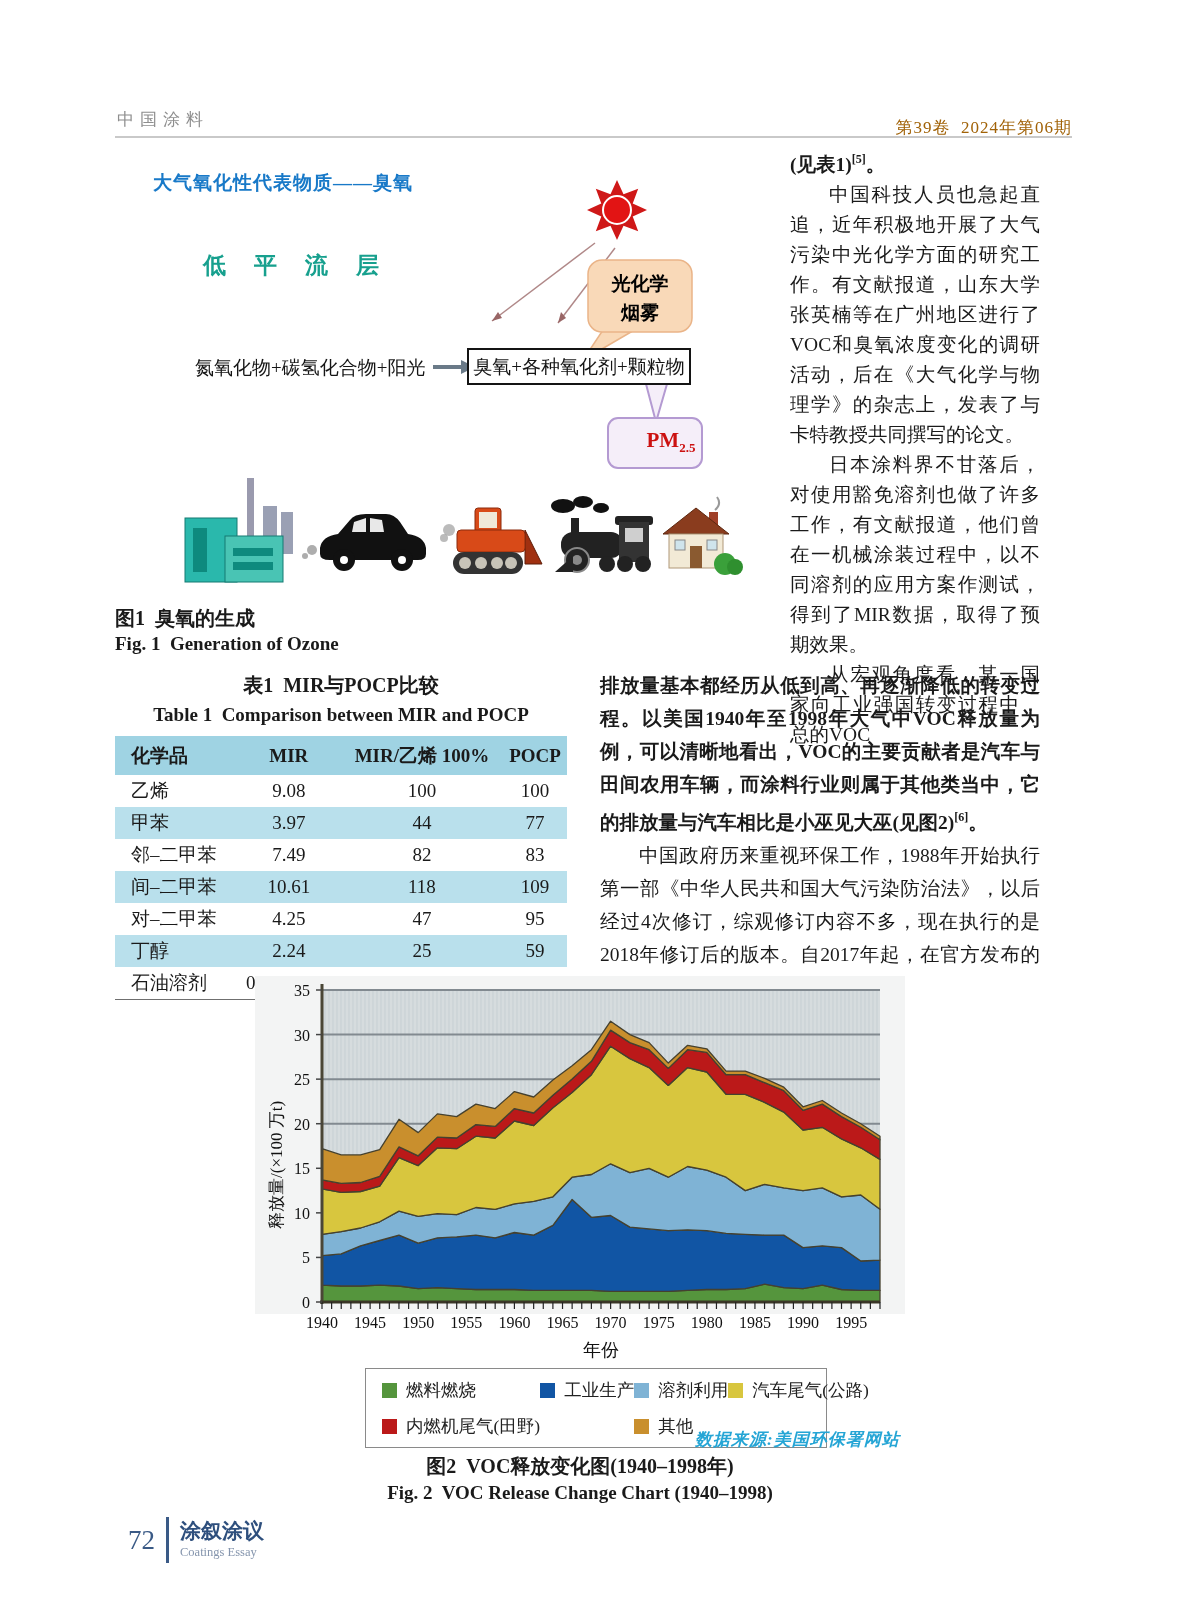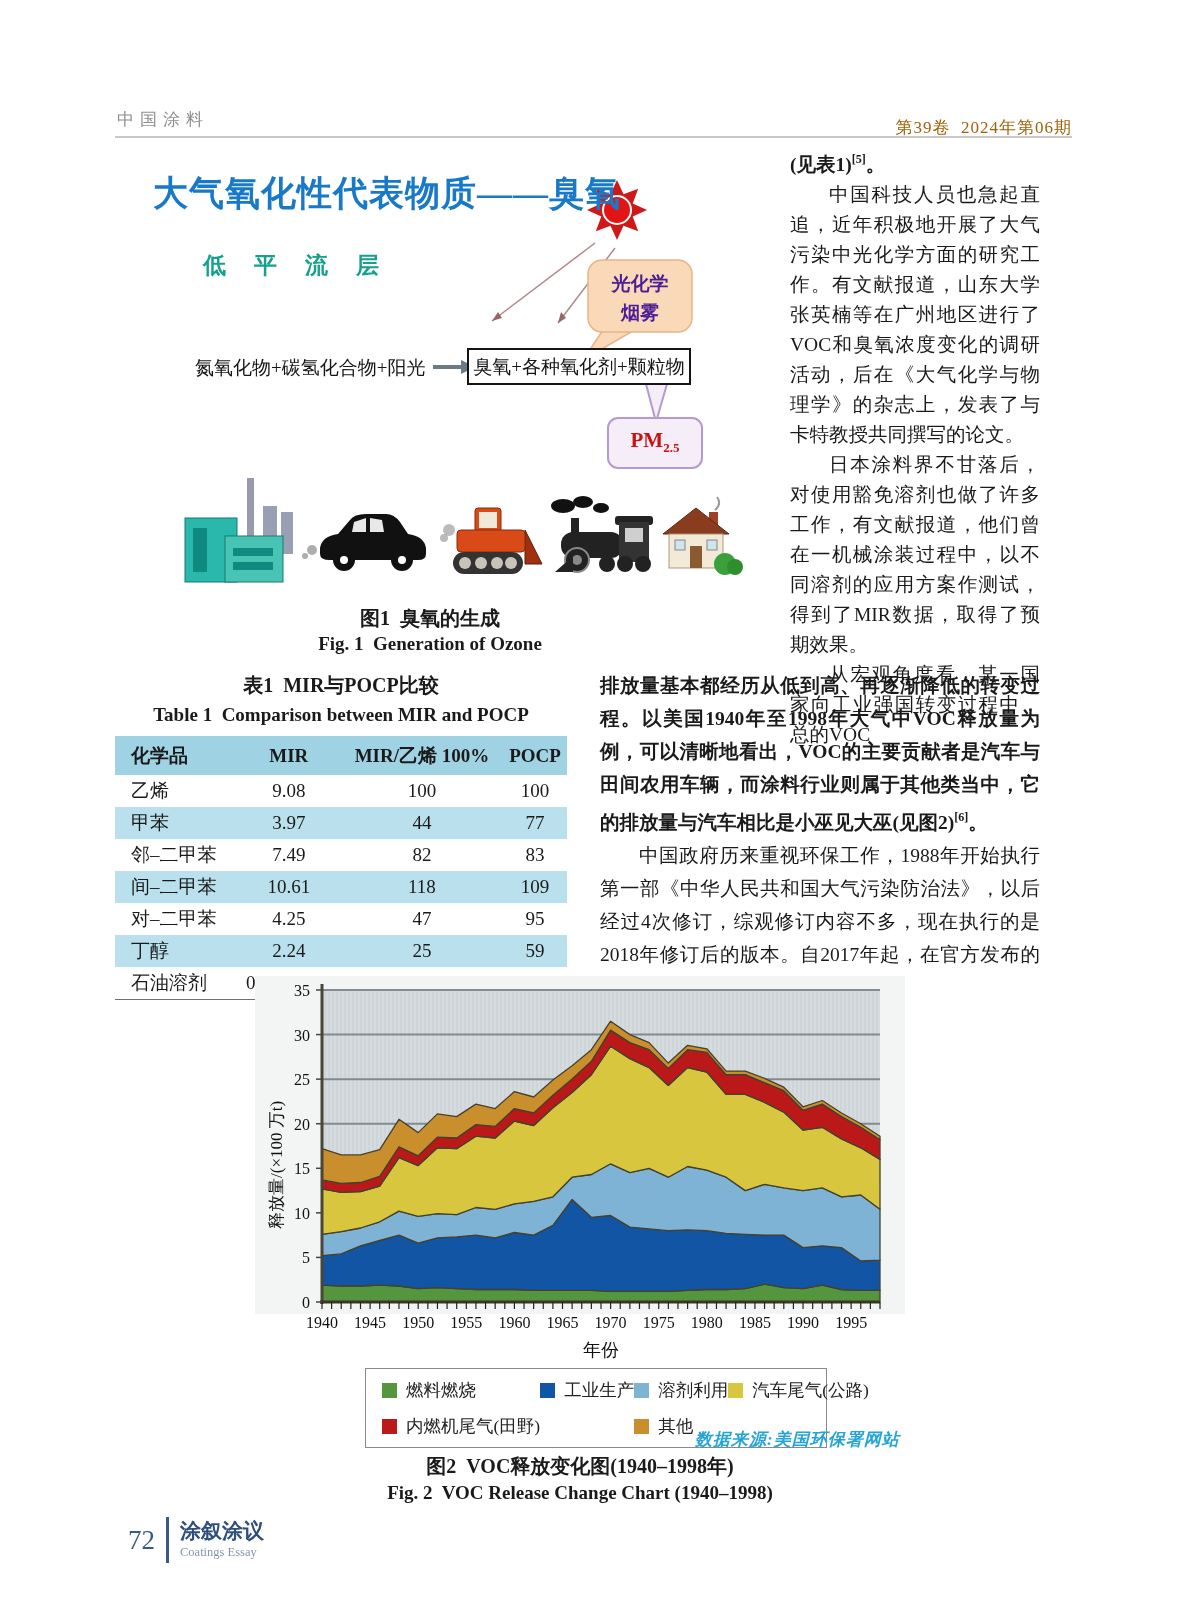--- a/index.html
+++ b/index.html
@@ -8,30 +8,30 @@
   .prewrap{white-space:pre-wrap;}
 
   
   .header{position:absolute;left:115px;top:84px;width:957px;height:32px;border-bottom:2px solid #c9c9c9;}
   .header-left{position:absolute;left:2px;top:4px;font-size:17px;color:#8e8e8e;letter-spacing:6px;}
   .header-right{position:absolute;right:0;top:12px;font-size:17px;color:#a16207;letter-spacing:1px;}
 
   
   .fig1{position:absolute;left:115px;top:128px;width:630px;height:450px;}
   .fig1 svg.overlay{position:absolute;left:0;top:0;}
-  .fig1-title{position:absolute;left:38px;top:22px;font-size:35px;font-weight:bold;color:#1879c8;letter-spacing:1px;}
+  .fig1-title{position:absolute;left:38px;top:22px;font-size:19px;font-weight:bold;color:#1879c8;letter-spacing:1px;}
   .fig1-layer{position:absolute;left:88px;top:102px;font-size:23px;font-weight:bold;color:#17a08e;letter-spacing:28px;}
-  .smog-text{position:absolute;left:473px;top:121px;width:104px;text-align:center;font-size:19px;font-weight:bold;color:#4c1d95;line-height:29px;}
+  .smog-text{position:absolute;left:473px;top:121px;width:104px;text-align:center;font-size:19px;font-weight:bold;color:#000000;line-height:29px;}
   .fig1-formula{position:absolute;left:80px;top:207px;font-size:19px;color:#151515;}
   .fig1-box{position:absolute;left:352px;top:200px;width:224px;height:37px;border:2.5px solid #141414;background:#ffffff;
             display:flex;align-items:center;justify-content:center;font-size:19px;color:#151515;box-sizing:border-box;}
-  .pm-text{position:absolute;left:493px;top:280px;width:94px;text-align:center;font-size:21px;font-weight:bold;color:#cc1111;}
+  .pm-text{position:absolute;left:493px;top:280px;width:94px;text-align:center;font-size:21px;font-weight:bold;color:#cc1111;padding-left:16px;}
   .pm-text sub{font-size:13px;}
 
-  .caption{position:absolute;width:630px;text-align:center;font-weight:bold;}
+  .caption{position:absolute;width:630px;text-align:left;font-weight:bold;}
   .cap-cn{font-size:20px;}
   .cap-en{font-size:19px;}
 
   
   .tbl-wrap{position:absolute;left:115px;top:652px;width:452px;}
   .tbl-title{ text-align:center;font-weight:bold;font-size:20px;}
   .tbl-title-en{text-align:center;font-weight:bold;font-size:19px;margin-top:5px;}
   table.mir{width:100%;border-collapse:collapse;margin-top:10px;font-size:19px;}
   table.mir th{height:37px;background:#9fd3e3;font-weight:bold;text-align:center;}
   table.mir td{height:30px;text-align:center;}

